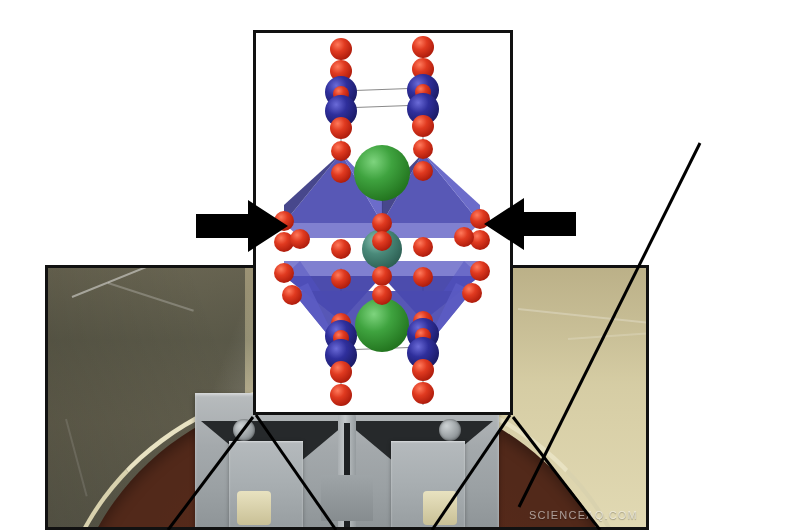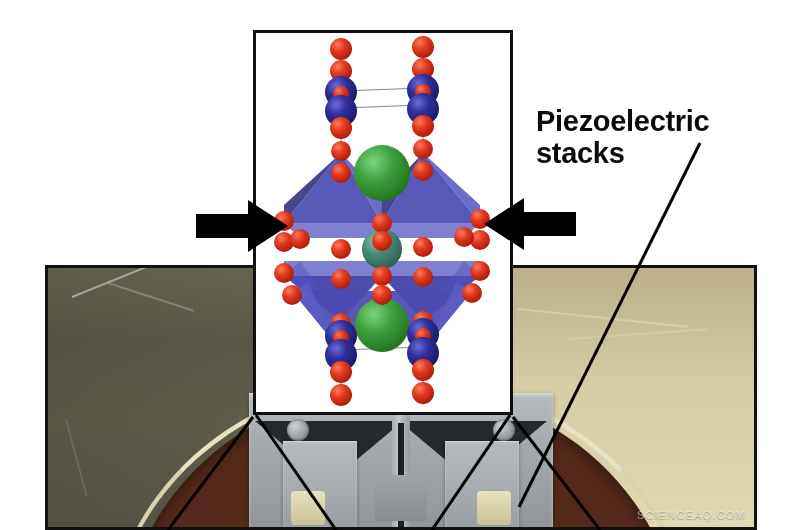--- a/index.html
+++ b/index.html
@@ -16,21 +16,21 @@
     height: 530px;
     background: #ffffff;
     overflow: hidden;
   }
 
   
   .photo {
     position: absolute;
     left: 45px;
     top: 265px;
-    width: 712px;
+    width: 604px;
     height: 265px;
     border: 3px solid #111111;
     box-sizing: border-box;
     overflow: hidden;
     background: #8a8268;
   }
   .photo-inner { position: absolute; inset: 0; overflow: hidden; }
 
   
   .brass-bg {
@@ -385,18 +385,14 @@
   </div>
 
   <svg class="arrow" style="left:196px; top:200px;" width="92" height="52" viewBox="0 0 92 52">
     <polygon points="0,14 52,14 52,0 92,26 52,52 52,38 0,38" fill="#000000"></polygon>
   </svg>
 
   <svg class="arrow" style="left:484px; top:198px;" width="92" height="52" viewBox="0 0 92 52">
     <polygon points="92,14 40,14 40,0 0,26 40,52 40,38 92,38" fill="#000000"></polygon>
   </svg>
 
-  <div class="callout">
-    <div>Piezoelectric</div>
-    <div>stacks</div>
-  </div>
 
 </div>
 
 </body></html>

